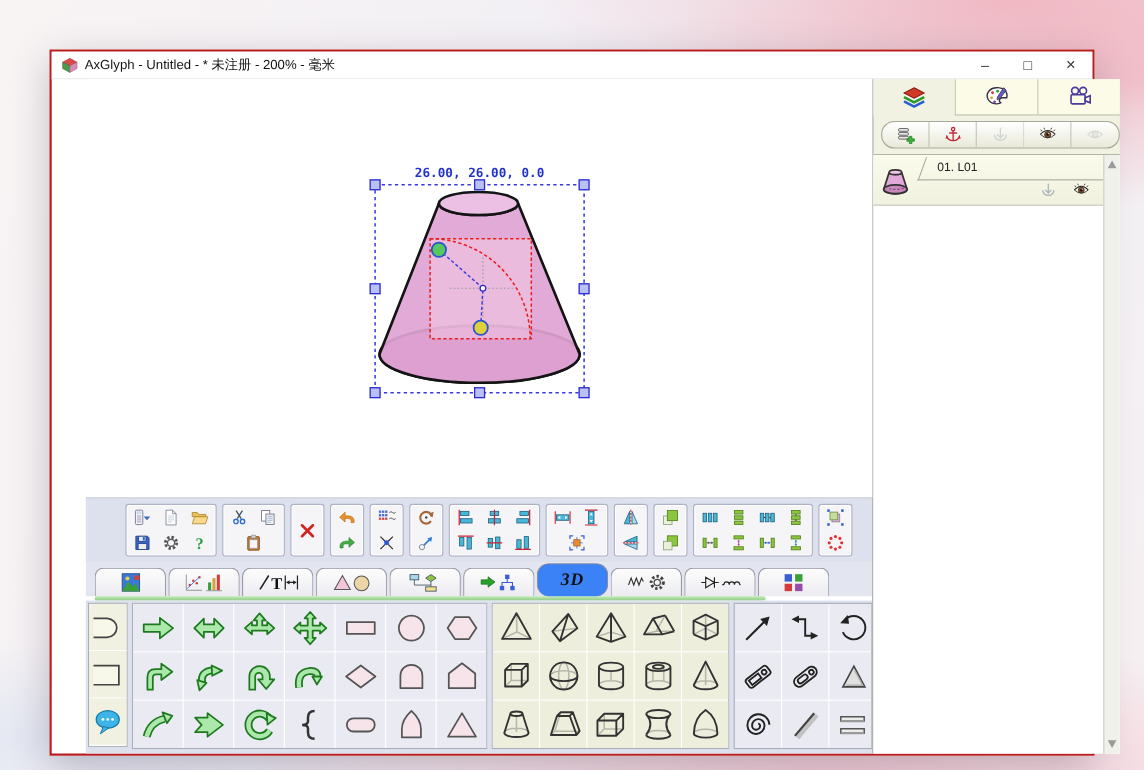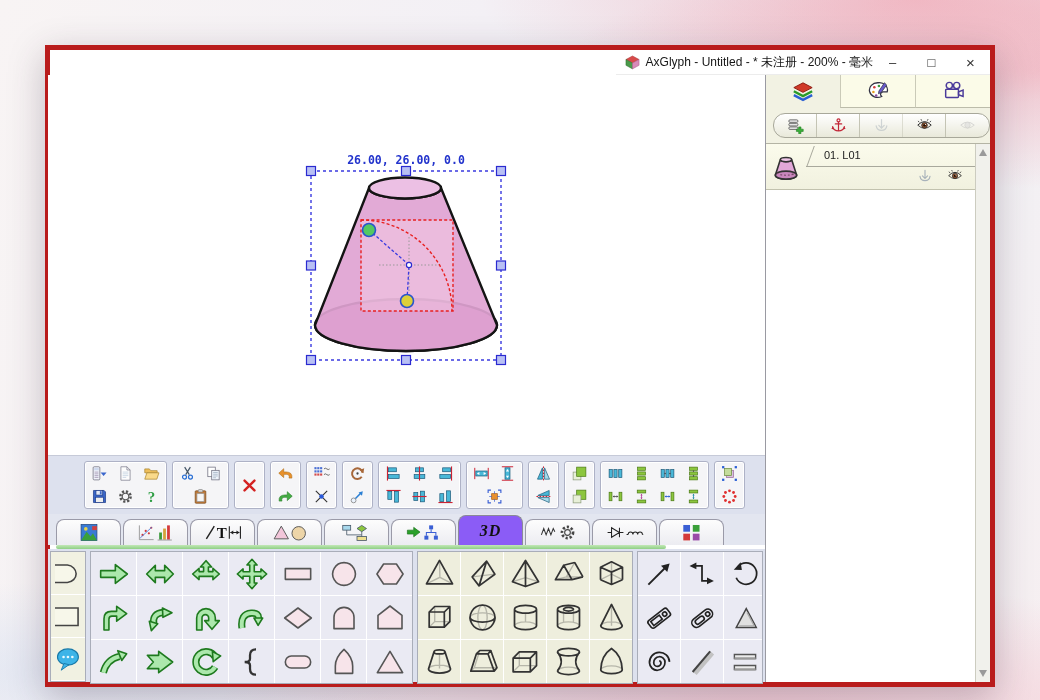--- a/index.html
+++ b/index.html
@@ -8,22 +8,22 @@
   body {
     background-color:#f5f1f3;
     background-image:
       radial-gradient(ellipse 620px 150px at 88% 0%, rgba(242,150,165,.55), rgba(242,150,165,0) 70%),
       radial-gradient(ellipse 700px 170px at 101% 10%, rgba(236,125,145,.38), transparent 70%),
       radial-gradient(ellipse 820px 210px at 72% 102%, rgba(240,160,178,.5), transparent 65%),
       radial-gradient(ellipse 520px 130px at 8% 96%, rgba(205,218,240,.5), transparent 70%),
       linear-gradient(105deg,#f8f4f4,#f3f0f5 40%,#eef2f7 70%,#f6eff1);
   }
   .window { position:absolute; left:45px; top:45px; width:950px; height:642px;
-    background:#fff; border:5px solid #b91c1c; box-shadow:0 10px 34px rgba(60,40,60,.28);
-    display:flex; flex-direction:column;align-items:flex-end; }
+    background:#fff; border:2px solid #b91c1c; box-shadow:0 10px 34px rgba(60,40,60,.28);
+    display:flex; flex-direction:column; }
   
   .titlebar { height:25px; background:#fff; display:flex; align-items:center;
     padding:0 0 0 9px; border-bottom:1px solid #ececec; flex:0 0 auto; }
   .appicon { width:15px; height:15px; margin-right:6px; flex:0 0 auto; }
   .title { font-size:12px; color:#151515; white-space:nowrap; }
   .wcontrols { margin-left:auto; display:flex; height:100%; }
   .wc { width:39px; height:100%; display:flex; align-items:center; justify-content:center;
     font-size:13px; color:#333; }
   
   .main { flex:1; display:flex; min-height:0;padding-left:31px; }
@@ -42,21 +42,21 @@
     display:flex; align-items:center; justify-content:center; padding:0; }
   .tb-btn svg { width:17px; height:17px; }
   
   .tabs-row { height:31px; background:#e3e6f0; display:flex; align-items:flex-end;
     padding:0 0 0 8px; flex:0 0 auto; }
   .tab { width:65px; height:26px; background:linear-gradient(#fdfdfd,#ececf1);
     border:1px solid #9a9aa8; border-bottom:none; border-radius:8px 8px 0 0;
     display:flex; align-items:center; justify-content:center; margin-right:2px;
     position:relative; }
   .tab svg.tabicon { width:40px; height:19px; }
-  .tab.active { background:#8b5cf6; height:30px; z-index:3; border-color:#8a8a98; }
+  .tab.active { background:#3b82f6; height:30px; z-index:3; border-color:#8a8a98;border-radius:11px; }
   .tab3d { font-family:"Liberation Serif", serif; font-style:italic; font-weight:bold;
     font-size:16px; color:#111; letter-spacing:1px; }
   .underline { height:4px; background:linear-gradient(#c2e8b6,#8fcf85); width:610px;
     margin-left:8px; border-radius:2px; flex:0 0 auto; }
   
   .palette { flex:1; background:#dde1ee; display:flex; gap:4px; padding:2px 0 4px 2px; min-height:0; }
   .pal-panel { border:1px solid #a9adb9; background:#fff; align-self:flex-start; }
   .quick { width:36px; display:flex; flex-direction:column; background:#f1f1e2; }
   .quick .pal-cell { width:34px; height:43px; background:#f1f1e2; border-bottom:1px solid #fff; overflow:hidden; }
   .grid { display:grid; gap:1px; background:#fff; }

